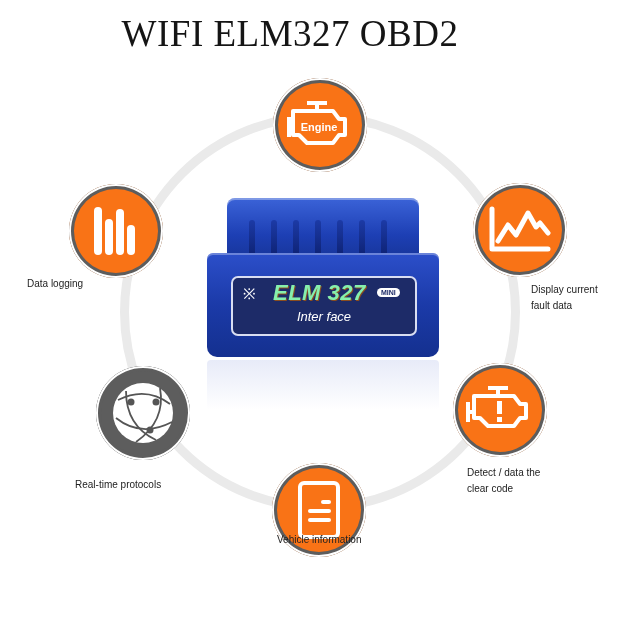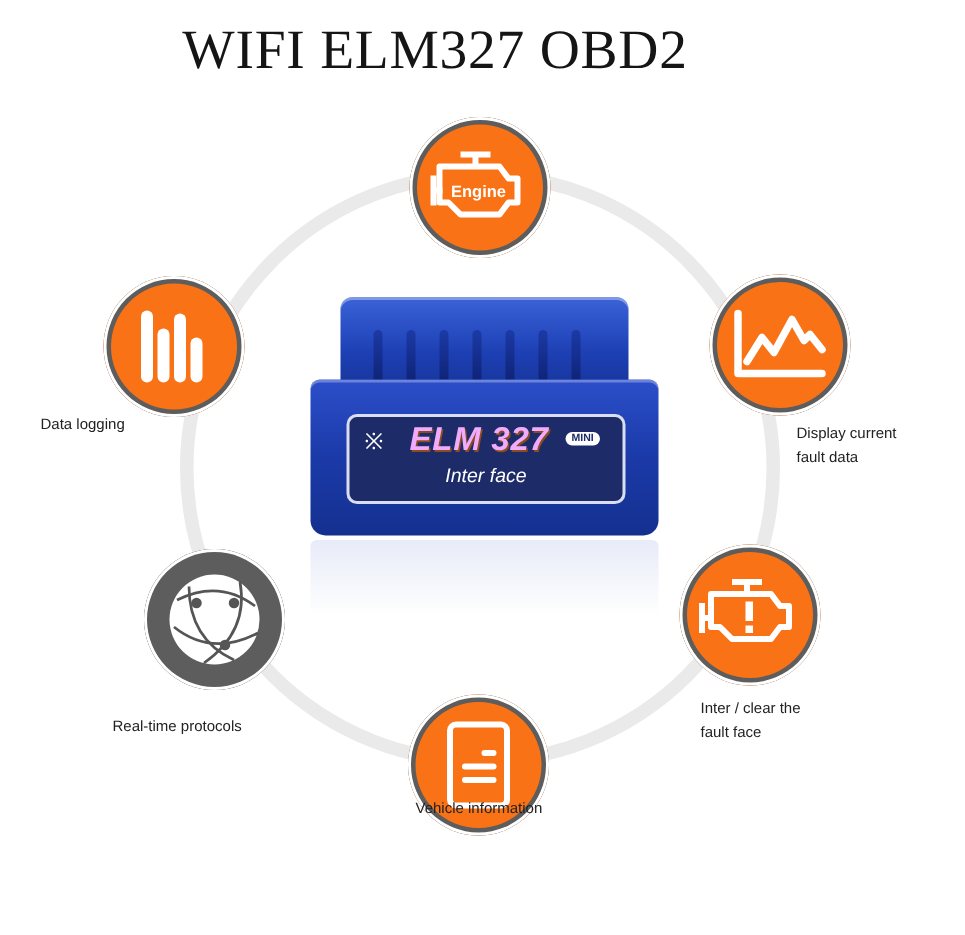--- a/index.html
+++ b/index.html
@@ -33,21 +33,21 @@
       position:absolute; left:0; top:55px; width:232px; height:104px;
       background:linear-gradient(#2c4fca, #1b3aa8 50%, #14308f);
       border-radius:6px 6px 10px 10px;
       box-shadow: inset 0 2px 0 rgba(255,255,255,0.3);
     }
     .dev-label {
       position:absolute; left:24px; top:23px; width:186px; height:60px;
       background:#1d2b68; border:2px solid #d9def2; border-radius:7px; box-sizing:border-box;
       text-align:center; color:#fff;
     }
-    .brand { position:absolute; left:40px; top:2px; font-weight:bold; font-style:italic; font-size:22px; color:#f0abfc; letter-spacing:0.5px; text-shadow:1px 1px 0 #8b4d1e; }
+    .brand { position:absolute; left:40px; top:2px; font-weight:bold; font-style:italic; font-size:22px; color:#86efac; letter-spacing:0.5px; text-shadow:1px 1px 0 #8b4d1e; }
     .mini { position:absolute; left:144px; top:10px; font-size:7px; font-weight:bold; color:#1d2b68; background:#fff; border-radius:6px; padding:1px 4px; }
     .bt { position:absolute; left:10px; top:5px; color:#ffffff; font-size:15px; }
     .iface { position:absolute; left:0; width:100%; top:31px; font-style:italic; font-size:13px; }
     .supports { position:absolute; left:0; width:100%; top:41px; font-family:"Liberation Serif", serif; font-weight:bold; font-size:11px; }
     .reflection {
       position:absolute; left:207px; top:360px; width:232px; height:50px;
       background:linear-gradient(rgba(60,90,200,0.12), rgba(255,255,255,0));
       border-radius:4px;
     }
   </style>
@@ -115,22 +115,22 @@
   <svg width="72" height="56" viewBox="0 0 72 56">
     <g fill="none" stroke="#fff" stroke-width="4" stroke-linejoin="round">
       <path d="M24 6 h20 M34 6 v8 M16 14 h34 l6 8 h6 v14 h-6 l-6 8 h-26 l-8 -8 h-6 v-22 z"></path>
       <path d="M4 20 v20 M4 30 h6"></path>
     </g>
     <rect x="33" y="19" width="5" height="13" fill="#fff"></rect>
     <rect x="33" y="35" width="5" height="5" fill="#fff"></rect>
   </svg>
 </div>
 <div class="label" style="left:467px; top:465px;">
-  <div>Inter / clear the</div>
-  <div>fault face</div>
+  <div>Detect / data the</div>
+  <div>clear code</div>
 </div>
 
 <div class="feature-icon" style="left:272px; top:463px;">
   <svg width="50" height="60" viewBox="0 0 50 60">
     <rect x="6" y="3" width="38" height="54" rx="4" fill="none" stroke="#fff" stroke-width="4"></rect>
     <g fill="#fff">
       <rect x="27" y="20" width="10" height="4" rx="2"></rect>
       <rect x="14" y="29" width="23" height="4" rx="2"></rect>
       <rect x="14" y="38" width="23" height="4" rx="2"></rect>
     </g>

